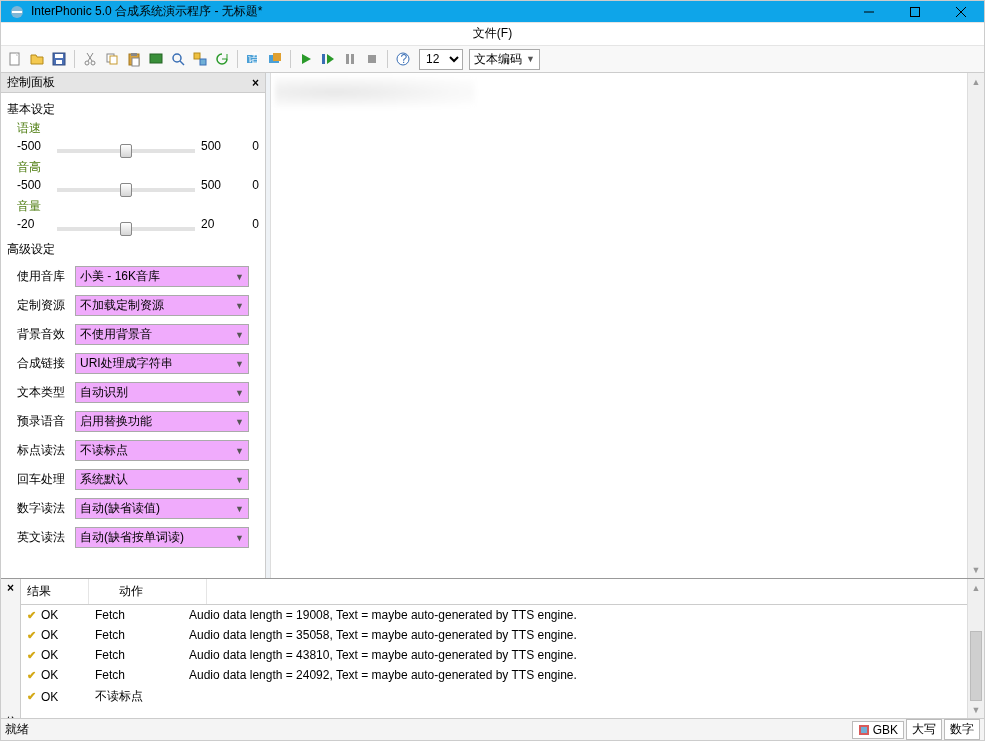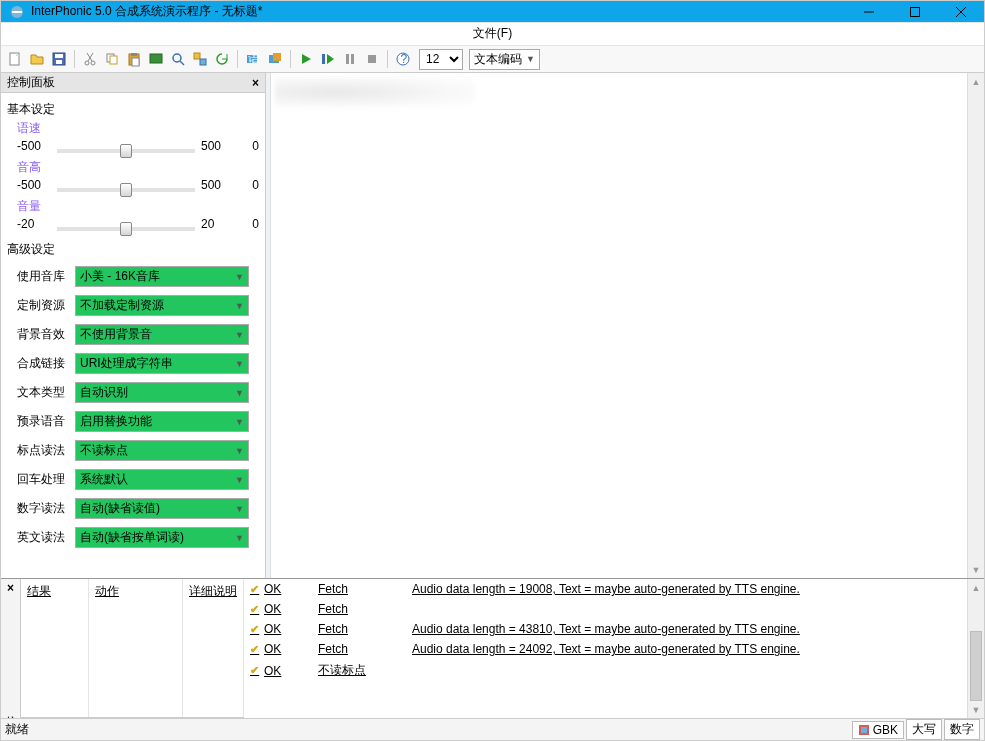--- a/index.html
+++ b/index.html
@@ -33,52 +33,52 @@
 .mainarea { flex: 1; display: flex; min-height: 0; }
 
 
 .ctrlpanel { width: 265px; border-right: 1px solid #ccc; display: flex; flex-direction: column; background: #fff; }
 .ctrlpanel .cp-title { height: 20px; background: #e5e5e5; border-bottom: 1px solid #ccc; display: flex; align-items: center; padding: 0 6px; }
 .ctrlpanel .cp-title .close { margin-left: auto; font-weight: bold; cursor: default; }
 .ctrlpanel .cp-body { flex: 1; overflow: auto; padding: 4px 6px; }
 .cp-sect { margin-bottom: 10px; }
 .cp-sect .sect-label { margin: 4px 0 2px 0; }
 .slider-row { margin: 2px 0 6px 10px; }
-.slider-row .sl-label { color:#8b5cf6; }
+.slider-row .sl-label { color:#4d7c0f; }
 .slider-row .sl-range { display:flex; align-items:flex-end; margin-top:2px; }
 .slider-row .sl-min { width:34px; }
 .slider-track { flex:1; height: 4px; background:#e2e2e2; position:relative; margin:0 6px; }
 .slider-thumb { position:absolute; top:-5px; left:50%; width:12px; height:14px; border:1px solid #888; background:linear-gradient(#fff,#d5d5d5); border-radius:2px; transform:translateX(-50%);}
 .slider-row .sl-max { width:30px; text-align:left; }
 .slider-row .sl-val { width:20px; text-align:right; margin-left:8px; }
 
 .advrow { display:flex; align-items:center; margin: 8px 0; }
 .advrow .alabel { width: 58px; margin-left: 10px; }
-.advrow .asel { flex:1; border:1px solid #aaa; height:21px; display:flex; align-items:center; justify-content:space-between; padding:0 4px; background:#22c55e; margin-right:10px; }
+.advrow .asel { flex:1; border:1px solid #aaa; height:21px; display:flex; align-items:center; justify-content:space-between; padding:0 4px; background:#f0abfc; margin-right:10px; }
 .advrow .asel .chev { font-size:9px; color:#555; }
 
 
 .editorwrap { flex:1; display:flex; position:relative; }
 .editor-gutter { width:5px; background:#eef2f6; border-right:1px solid #ddd; }
 .editor { flex:1; background:#fff; position:relative; }
 .editor .blur { position:absolute; top:4px; left:4px; width:200px; height:30px; background:radial-gradient(ellipse at 30% 50%, #e8e8e8 0%, #f8f8f8 60%, #fff 100%); filter: blur(2px); }
 .editor-scroll { width:17px; background:#f0f0f0; border-left:1px solid #ddd; display:flex; flex-direction:column; }
 .editor-scroll .sbtn { height:17px; display:flex;align-items:center;justify-content:center;color:#999;font-size:9px;}
 .editor-scroll .strack{flex:1;}
 
 
 .outpanel { height: 140px; border-top: 1px solid #999; display:flex; }
 .outpanel .closecol { width:20px; border-right:1px solid #ccc; display:flex; flex-direction:column; align-items:center; padding-top:2px; background:#f4f4f4; }
 .outpanel .closecol .x { font-weight:bold; }
 .outpanel .closecol .vlabel { writing-mode: vertical-rl; margin-top:auto; margin-bottom:4px; letter-spacing:2px; }
-.outpanel .otable { flex:1; display:flex; flex-direction:row;text-decoration:underline; }
+.outpanel .otable { flex:1; display:flex; flex-direction:column; }
 .outpanel .ohdr { display:flex; background:#fff; border-bottom:1px solid #ccc; }
 .outpanel .ohdr .hc { padding:4px 6px; border-right:1px solid #e5e5e5; }
 .outpanel .ohdr .hc.r { width:68px; }
-.outpanel .ohdr .hc.a { width:94px; }
+.outpanel .ohdr .hc.a { width:94px;margin-left:24px; }
 .outpanel .ohdr .hc.d { flex:1; }
 .outpanel .orows { flex:1; overflow:auto; }
 .outpanel .orow { display:flex; padding:2px 0; }
 .outpanel .orow .oc { padding:1px 6px; }
 .outpanel .orow .oc.r { width:68px; display:flex; align-items:center; gap:3px;}
 .outpanel .orow .oc.a { width:94px; }
 .outpanel .orow .oc.d { flex:1; }
 .chk { width:11px;height:11px; display:inline-block; color:#d4a917; font-weight:bold; font-size:11px; line-height:11px;}
 .outpanel .oscroll { width:17px; background:#f0f0f0; border-left:1px solid #ddd; display:flex;flex-direction:column;}
 .outpanel .oscroll .sbtn{height:17px;display:flex;align-items:center;justify-content:center;color:#999;font-size:9px;}
@@ -391,37 +391,37 @@
 
 <div class="outpanel">
   <div class="closecol">
     <span class="x">×</span>
     <span class="vlabel">信息输出</span>
   </div>
   <div class="otable">
     <div class="ohdr">
       <div class="hc r">结果</div>
       <div class="hc a">动作</div>
-      <div class="hc d">详细说明</div>
     </div>
     <div class="orows" id="orows">
         <div class="orow">
           <div class="oc r">
             <span class="chk">✔</span>
             <span>OK</span>
           </div>
     <div class="oc a">Fetch</div>
     <div class="oc d">Audio data length = 19008, Text = maybe auto-generated by TTS engine.</div>
         </div>
         <div class="orow">
           <div class="oc r">
             <span class="chk">✔</span>
             <span>OK</span>
           </div>
     <div class="oc a">Fetch</div>
+    <div class="oc d">Audio data length = 35058, Text = maybe auto-generated by TTS engine.</div>
         </div>
         <div class="orow">
           <div class="oc r">
             <span class="chk">✔</span>
             <span>OK</span>
           </div>
     <div class="oc a">Fetch</div>
     <div class="oc d">Audio data length = 43810, Text = maybe auto-generated by TTS engine.</div>
         </div>
         <div class="orow">

